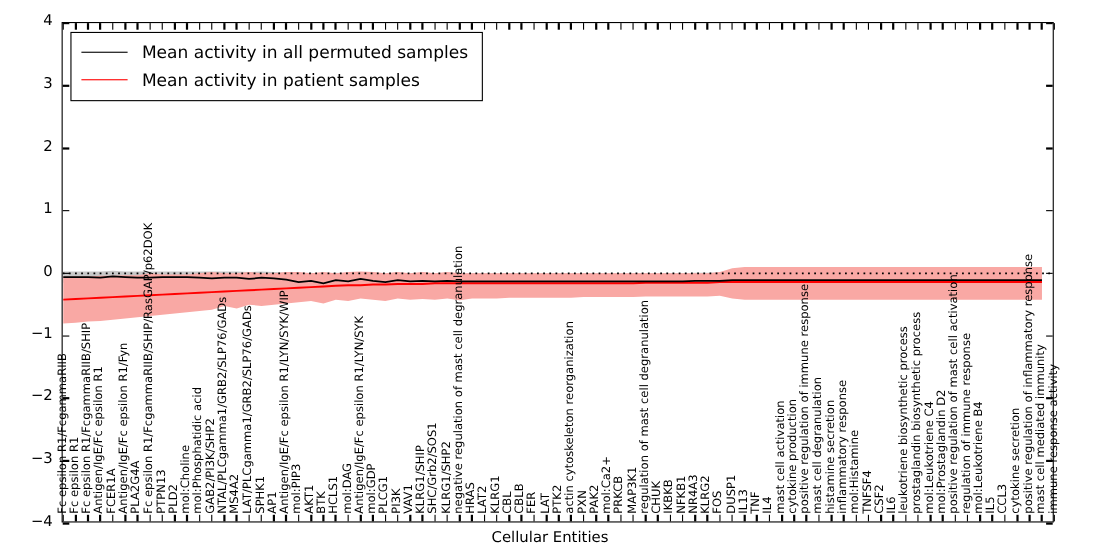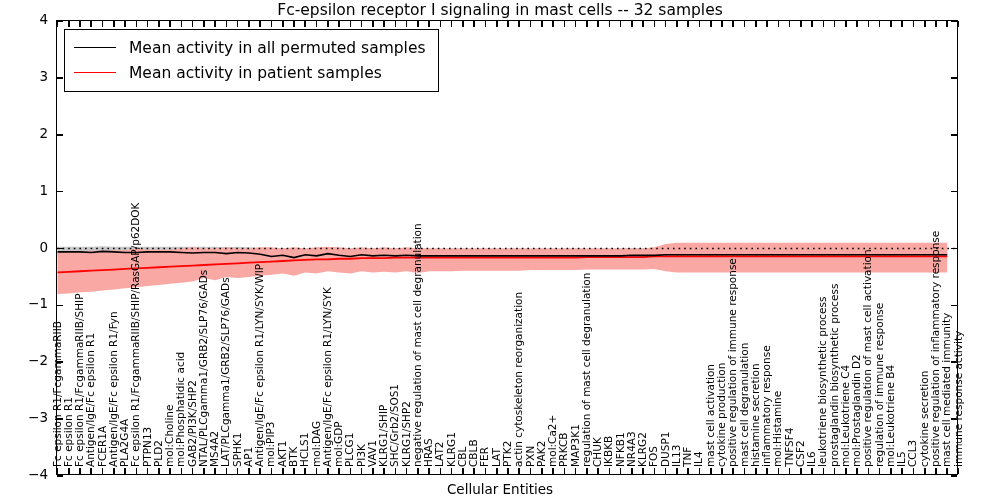--- a/index.html
+++ b/index.html
@@ -53,21 +53,20 @@
   }
   .lgrow{display:flex;align-items:center;height:25px;}
   .lgline{width:42px;height:0;border-top-width:1.8px;border-top-style:solid;margin-right:13px;}
   .lgtext{font-size:15.5px;color:#000;white-space:nowrap;}
 </style>
 </head>
 <body>
 
 <div id="stage">
 
-  <div id="title">Fc-epsilon receptor I signaling in mast cells -- 32 samples</div>
 
   <div id="yaxis-wrap">
       <div class="ylab" style="top: 455px;">−4</div>
       <div class="ylab" style="top: 398.125px;">−3</div>
       <div class="ylab" style="top: 341.25px;">−2</div>
       <div class="ylab" style="top: 284.375px;">−1</div>
       <div class="ylab" style="top: 227.5px;">0</div>
       <div class="ylab" style="top: 170.625px;">1</div>
       <div class="ylab" style="top: 113.75px;">2</div>
       <div class="ylab" style="top: 56.875px;">3</div>

